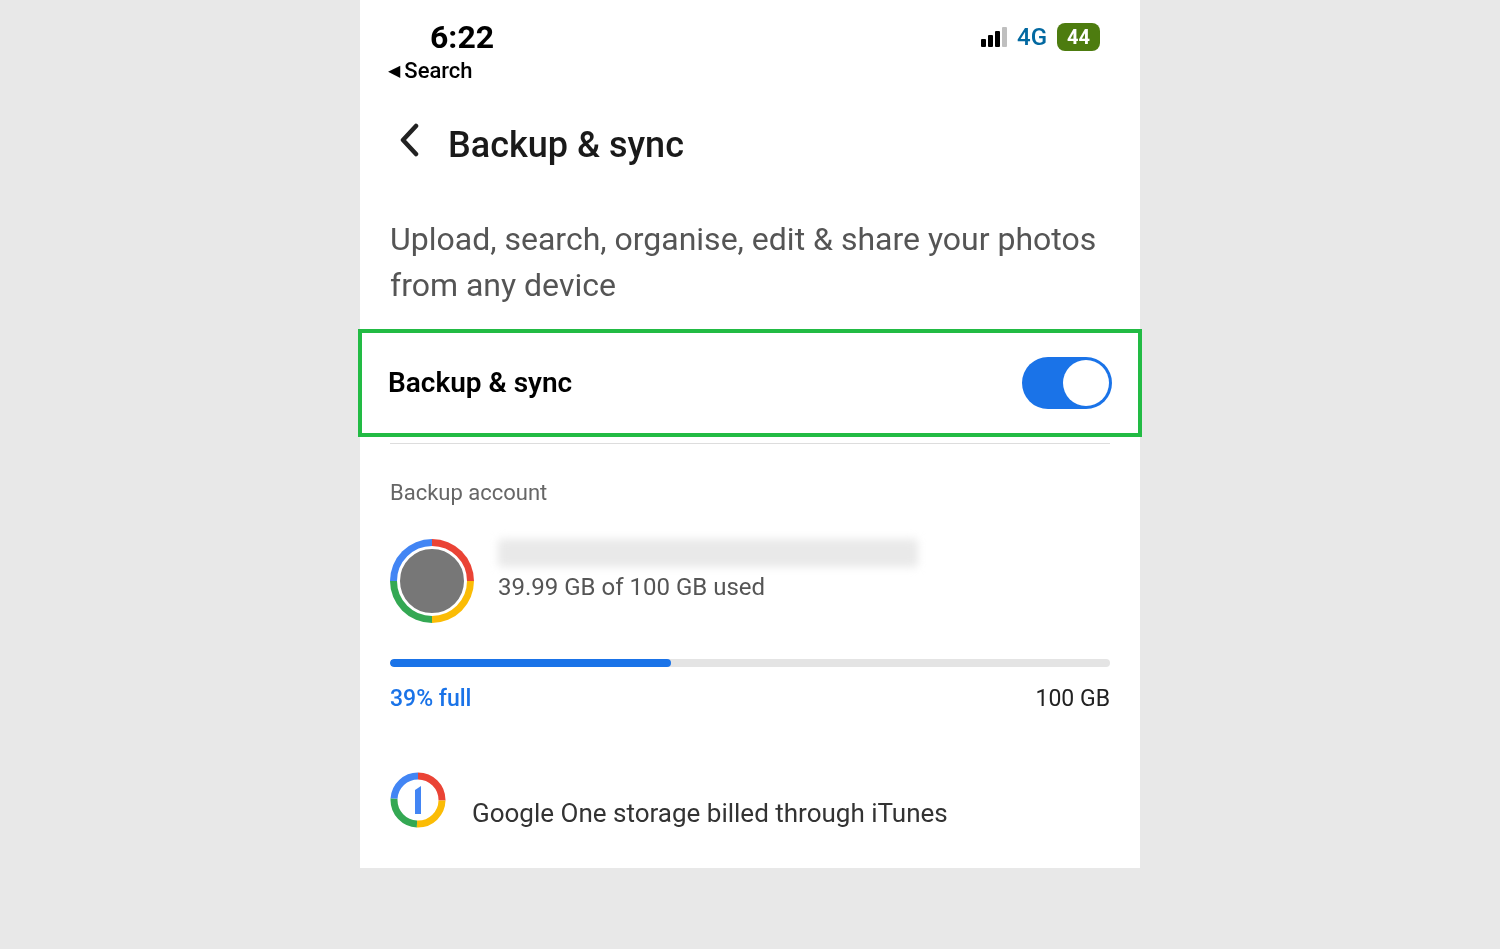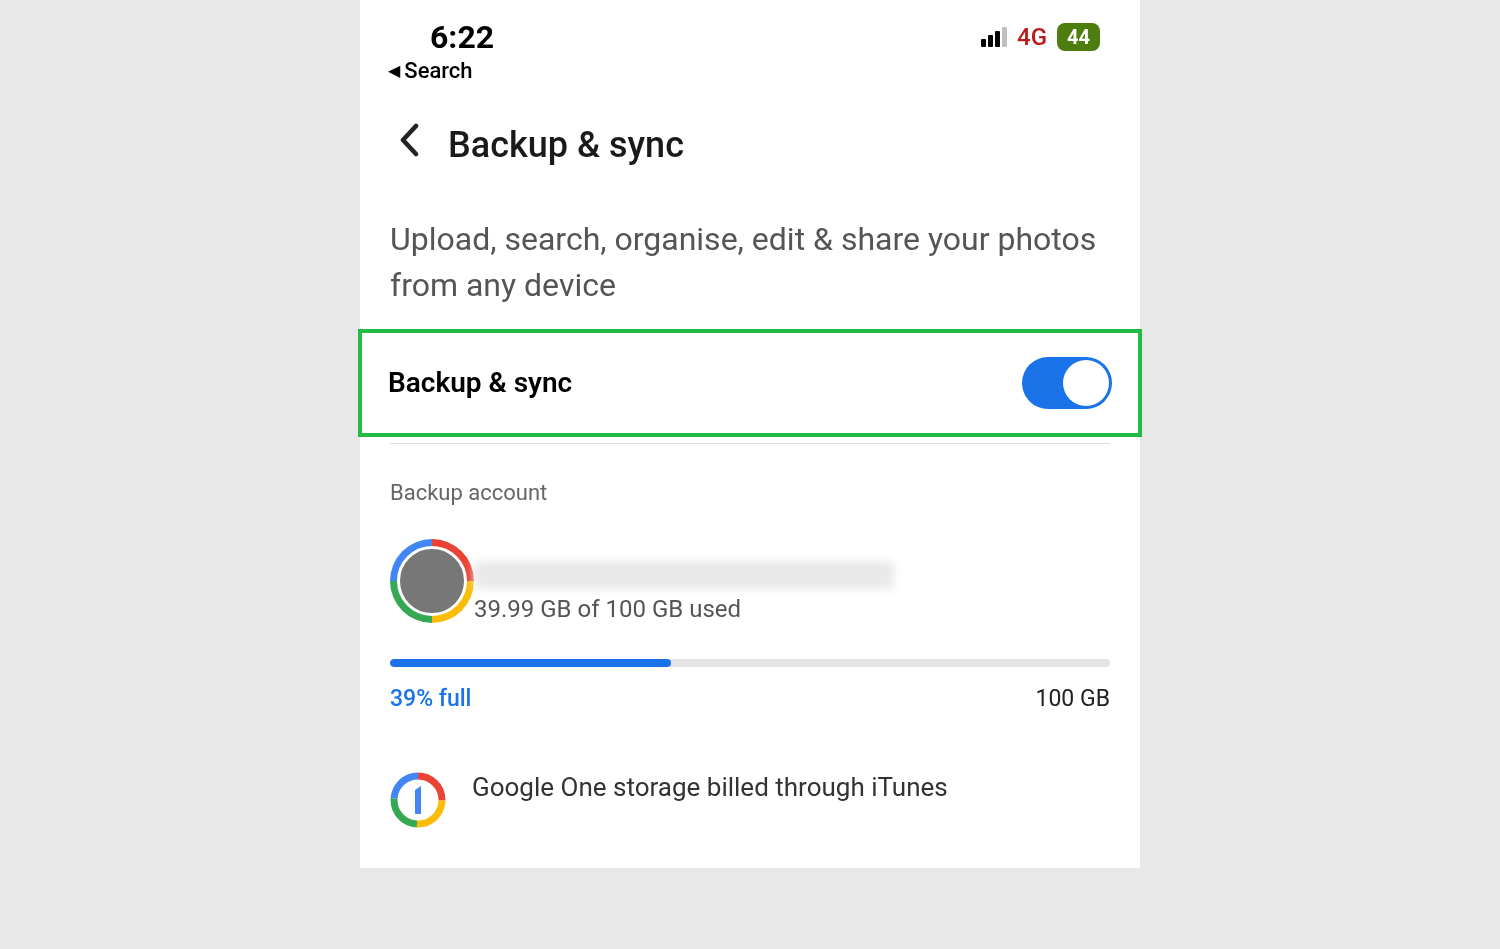--- a/index.html
+++ b/index.html
@@ -50,21 +50,21 @@
       background: #000;
       border-radius: 1px;
     }
     .bar.b1 { height: 8px; }
     .bar.b2 { height: 12px; }
     .bar.b3 { height: 16px; }
     .bar.b4 { height: 20px; background: rgba(0,0,0,0.25); }
     .network-label {
       font-size: 24px;
       font-weight: 500;
-      color: #b91c1c;
+      color: #0369a1;
     }
     .battery {
       background: #4d7c0f;
       color: #fff;
       font-size: 20px;
       font-weight: 700;
       padding: 2px 10px;
       border-radius: 8px;
     }
     .back-to-app {
@@ -137,21 +137,22 @@
       background: #ddd;
       margin: 6px 30px 0 30px;
     }
     .section-label {
       padding: 36px 30px 16px 30px;
       font-size: 22px;
       color: #666;
     }
     .account-row {
       display: flex;
-      align-items: flex-end;
+      align-items: flex-start;
+      gap: 24px;
       padding: 18px 30px 10px 30px;
     }
     .avatar-ring {
       width: 84px;
       height: 84px;
       border-radius: 50%;
       background: conic-gradient(from 0deg, #ea4335 0deg 90deg, #fbbc05 90deg 180deg, #34a853 180deg 270deg, #4285f4 270deg 360deg);
       display: flex;
       align-items: center;
       justify-content: center;
@@ -201,21 +202,21 @@
     }
     .progress-percent {
       color: #1a73e8;
       font-weight: 500;
     }
     .progress-total {
       color: #222;
     }
     .billing-row {
       display: flex;
-      align-items: flex-start;
+      align-items: flex-end;
       gap: 26px;
       padding: 50px 30px 30px 30px;
     }
     .google-one-icon {
       width: 56px;
       height: 56px;
     }
     .billing-text {
       font-size: 26px;
       color: #333;

